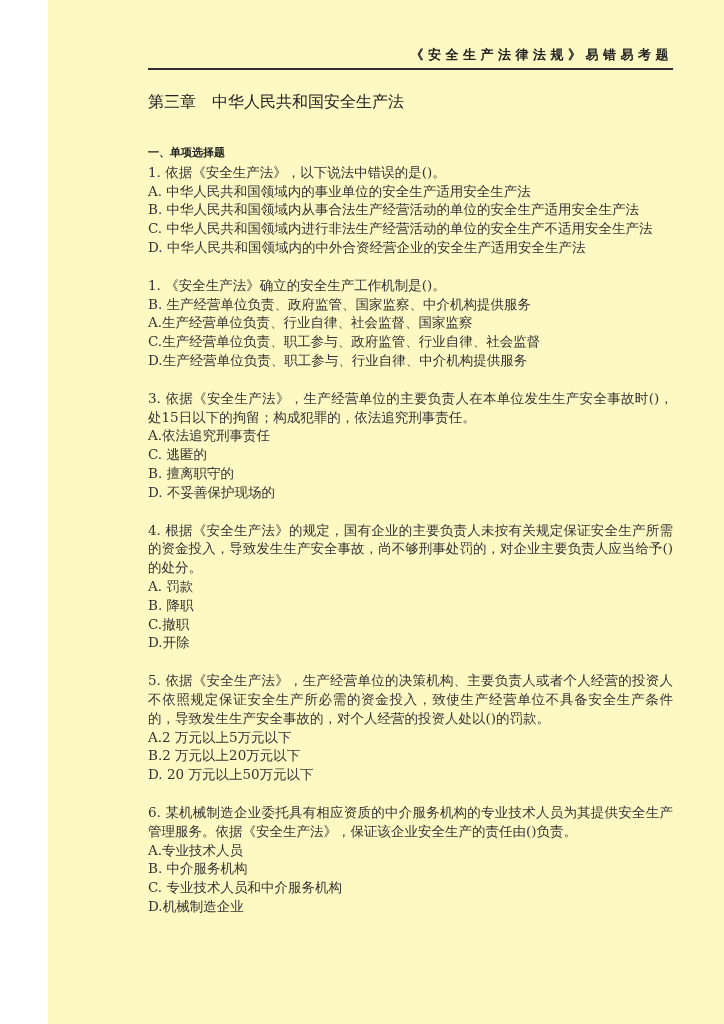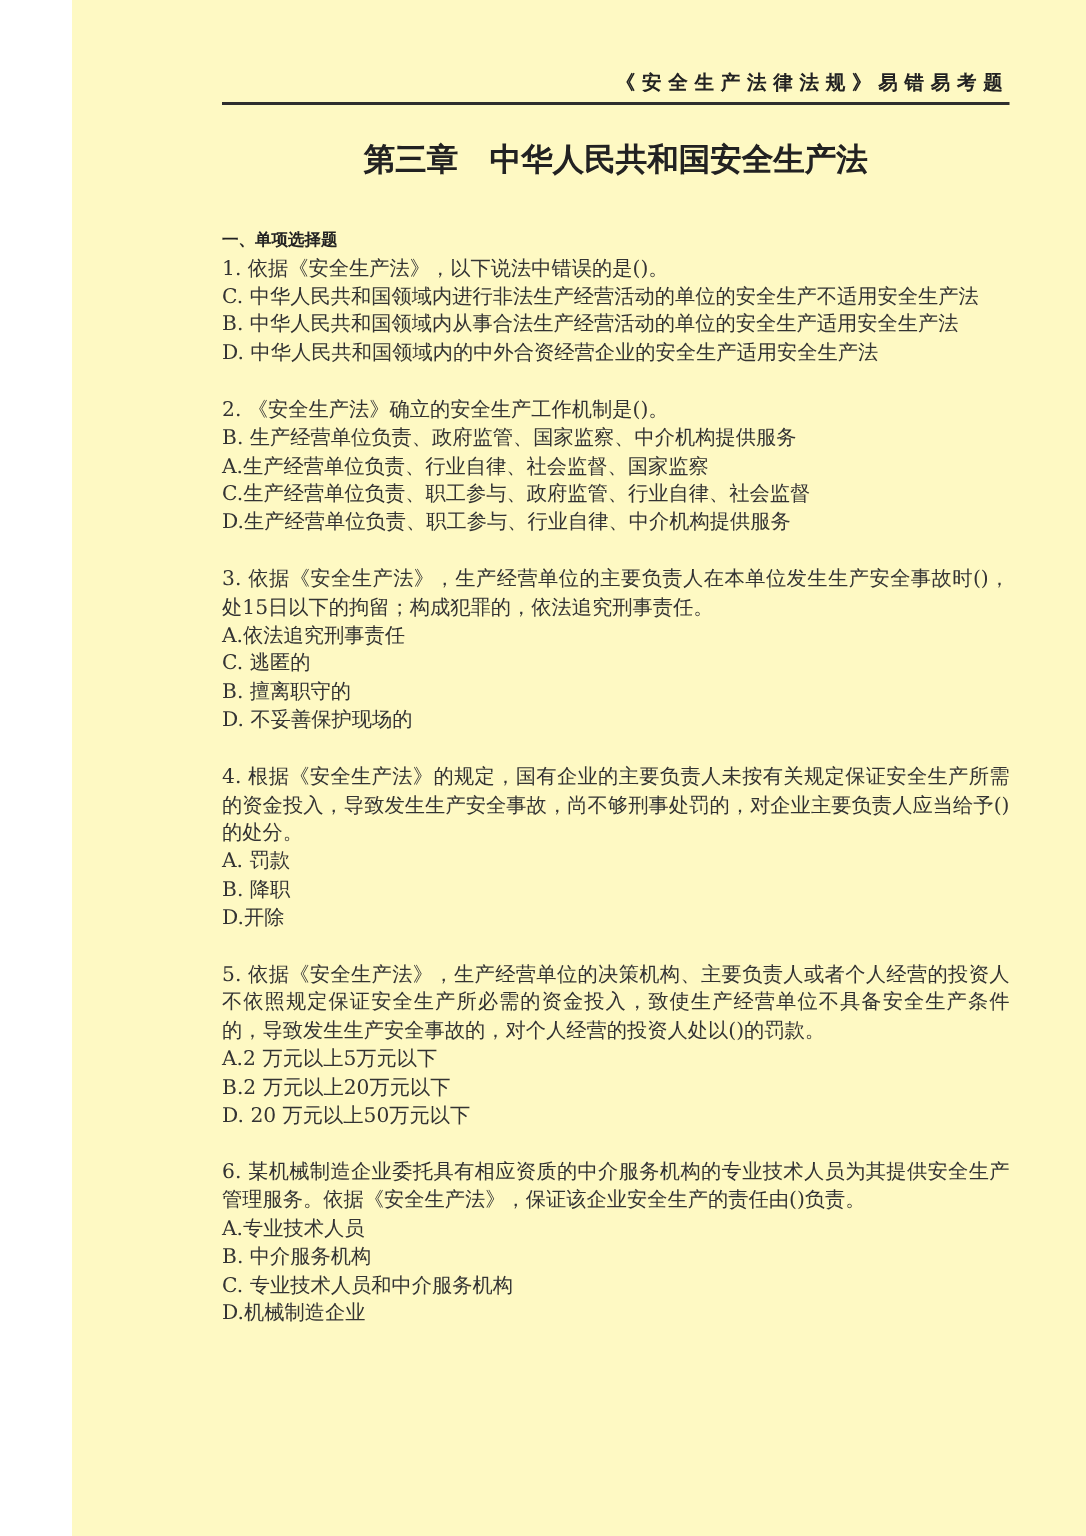--- a/index.html
+++ b/index.html
@@ -25,23 +25,22 @@
     padding-bottom: 4px;
   }
   .header-title {
     font-weight: bold;
     font-size: 13px;
     letter-spacing: 4.5px;
     color: #222222;
     white-space: nowrap;
   }
   .doc-title {
-    text-align: center;
-    font-size: 21px;
-    font-weight: bold;
+    font-size: 16px;
+    font-weight: normal;
     color: #222222;
     margin: 22px 0 0 0;
   }
   .section-heading {
     font-size: 11px;
     font-weight: bold;
     color: #222222;
     margin: 31px 0 0 0;
     line-height: 18.8px;
   }
@@ -69,45 +68,47 @@
     <span class="header-title">《安全生产法律法规》易错易考题</span>
   </div>
 
   <div class="doc-title">第三章　中华人民共和国安全生产法</div>
 
   <div class="section-heading">一、单项选择题</div>
 
   <div class="question-list">
   <div class="question">
     <div class="stem">1. 依据《安全生产法》，以下说法中错误的是()。</div>
+  <div class="option">A. 中华人民共和国领域内的事业单位的安全生产适用安全生产法</div>
+        <div class="option">B. 中华人民共和国领域内从事合法生产经营活动的单位的安全生产适用安全生产法</div>
         <div class="option">C. 中华人民共和国领域内进行非法生产经营活动的单位的安全生产不适用安全生产法</div>
-        <div class="option">B. 中华人民共和国领域内从事合法生产经营活动的单位的安全生产适用安全生产法</div>
         <div class="option">D. 中华人民共和国领域内的中外合资经营企业的安全生产适用安全生产法</div>
       </div>
 
   <div class="question">
-    <div class="stem">2. 《安全生产法》确立的安全生产工作机制是()。</div>
+    <div class="stem">1. 《安全生产法》确立的安全生产工作机制是()。</div>
   <div class="option">B. 生产经营单位负责、政府监管、国家监察、中介机构提供服务</div>
         <div class="option">A.生产经营单位负责、行业自律、社会监督、国家监察</div>
         <div class="option">C.生产经营单位负责、职工参与、政府监管、行业自律、社会监督</div>
         <div class="option">D.生产经营单位负责、职工参与、行业自律、中介机构提供服务</div>
       </div>
 
   <div class="question">
     <div class="stem">3. 依据《安全生产法》，生产经营单位的主要负责人在本单位发生生产安全事故时()，处15日以下的拘留；构成犯罪的，依法追究刑事责任。</div>
   <div class="option">A.依法追究刑事责任</div>
         <div class="option">C. 逃匿的</div>
         <div class="option">B. 擅离职守的</div>
         <div class="option">D. 不妥善保护现场的</div>
       </div>
 
   <div class="question">
     <div class="stem">4. 根据《安全生产法》的规定，国有企业的主要负责人未按有关规定保证安全生产所需的资金投入，导致发生生产安全事故，尚不够刑事处罚的，对企业主要负责人应当给予()的处分。</div>
   <div class="option">A. 罚款</div>
         <div class="option">B. 降职</div>
+        <div class="option">C.撤职</div>
         <div class="option">D.开除</div>
       </div>
 
   <div class="question">
     <div class="stem">5. 依据《安全生产法》，生产经营单位的决策机构、主要负责人或者个人经营的投资人不依照规定保证安全生产所必需的资金投入，致使生产经营单位不具备安全生产条件的，导致发生生产安全事故的，对个人经营的投资人处以()的罚款。</div>
   <div class="option">A.2 万元以上5万元以下</div>
         <div class="option">B.2 万元以上20万元以下</div>
         <div class="option">D. 20 万元以上50万元以下</div>
       </div>
 

